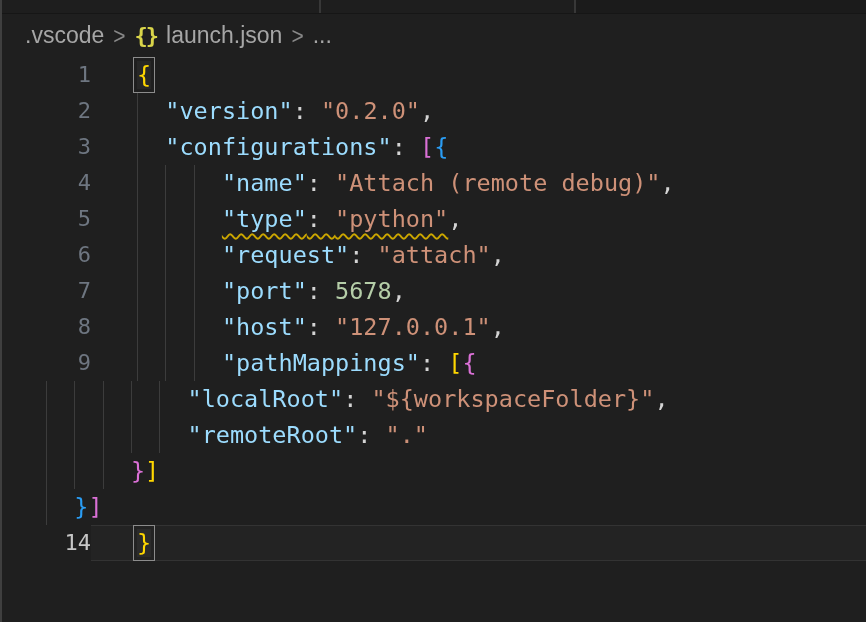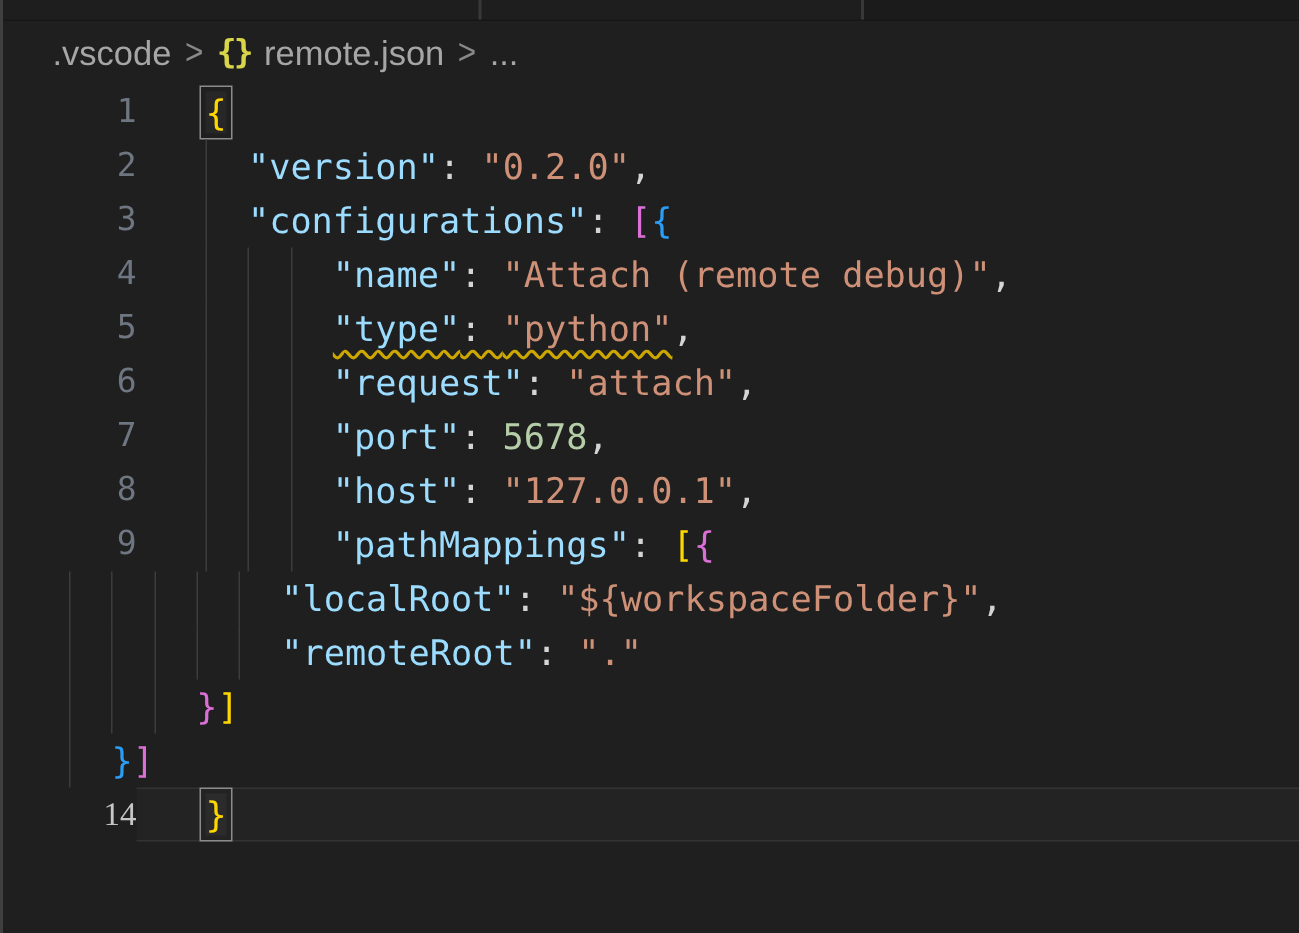--- a/index.html
+++ b/index.html
@@ -14,34 +14,34 @@
   
   .tab-strip{height:13px;background:var(--c-tabbar_bg,#1e1e1e);border-bottom:1px solid #161616;
     display:flex;position:relative;}
   .tab-seg{height:100%;}
   .tab-seg.s1{width:319px;}
   .tab-seg.s2{width:253px;}
   .tab-seg.s3{flex:1;background:#1b1b1b;}
   .tab-div{width:2px;height:100%;background:#383838;}
 
   
-  .breadcrumbs{height:43px;display:flex;align-items:center;padding-left:35px;
+  .breadcrumbs{height:43px;display:flex;align-items:center;padding-left:25px;
     font-family:"Liberation Sans",sans-serif;font-size:23px;color:var(--c-breadcrumb_text,#a6a6a6);}
   .crumb{color:var(--c-breadcrumb_text,#a6a6a6);}
   .crumb-sep{color:#888;margin:0 9px;font-size:21px;transform:scaleY(1.15);display:inline-block;}
   .json-icon{font-family:"DejaVu Sans Mono",monospace;color:var(--c-json_icon,#d9d54a);
     font-size:22px;font-weight:bold;letter-spacing:-2px;margin-right:9px;}
 
   
   .editor{position:relative;}
   .line{display:flex;height:36px;line-height:36px;font-size:23.5px;font-weight:500;}
   .gutter{width:91px;flex:none;text-align:right;color:var(--c-line_number,#6e7681);
     font-size:22px;user-select:none;}
   .code-wrap{flex:1;position:relative;white-space:pre;padding-left:46px;box-sizing:border-box;}
-  .line.active .gutter{color:var(--c-line_number_active,#c6c6c6);font-family:Liberation Serif, serif;}
+  .line.active .gutter{color:var(--c-line_number_active,#c6c6c6);}
   .line.active .code-wrap{border-top:1px solid #333;border-bottom:1px solid #333;
     line-height:34px;background:rgba(255,255,255,0.02);}
   .guide{position:absolute;top:0;bottom:0;width:1px;background:var(--c-indent_guide,#3c3c3c);}
 
   .seg-plain{color:#d4d4d4;}
   .seg-key{color:var(--c-key,#9cdcfe);}
   .seg-str{color:var(--c-string,#ce9178);}
   .seg-num{color:var(--c-number,#b5cea8);}
   .seg-punc{color:var(--c-punctuation,#d4d4d4);}
   .seg-b1{color:var(--c-bracket1,#ffd700);}
@@ -62,21 +62,21 @@
   <div class="tab-div"></div>
   <div class="tab-seg s2"></div>
   <div class="tab-div"></div>
   <div class="tab-seg s3"></div>
 </div>
 
 <div class="breadcrumbs">
   <span class="crumb">.vscode</span>
   <span class="crumb-sep">&gt;</span>
   <span class="json-icon">{}</span>
-  <span class="crumb">remote.json</span>
+  <span class="crumb">launch.json</span>
   <span class="crumb-sep">&gt;</span>
   <span class="crumb">...</span>
 </div>
 
 <div class="editor">
     <div class="line">
       <div class="gutter">1</div>
       <div class="code-wrap"><span class="seg-b1 bracket-box">{</span></div>
     </div>
     <div class="line">

